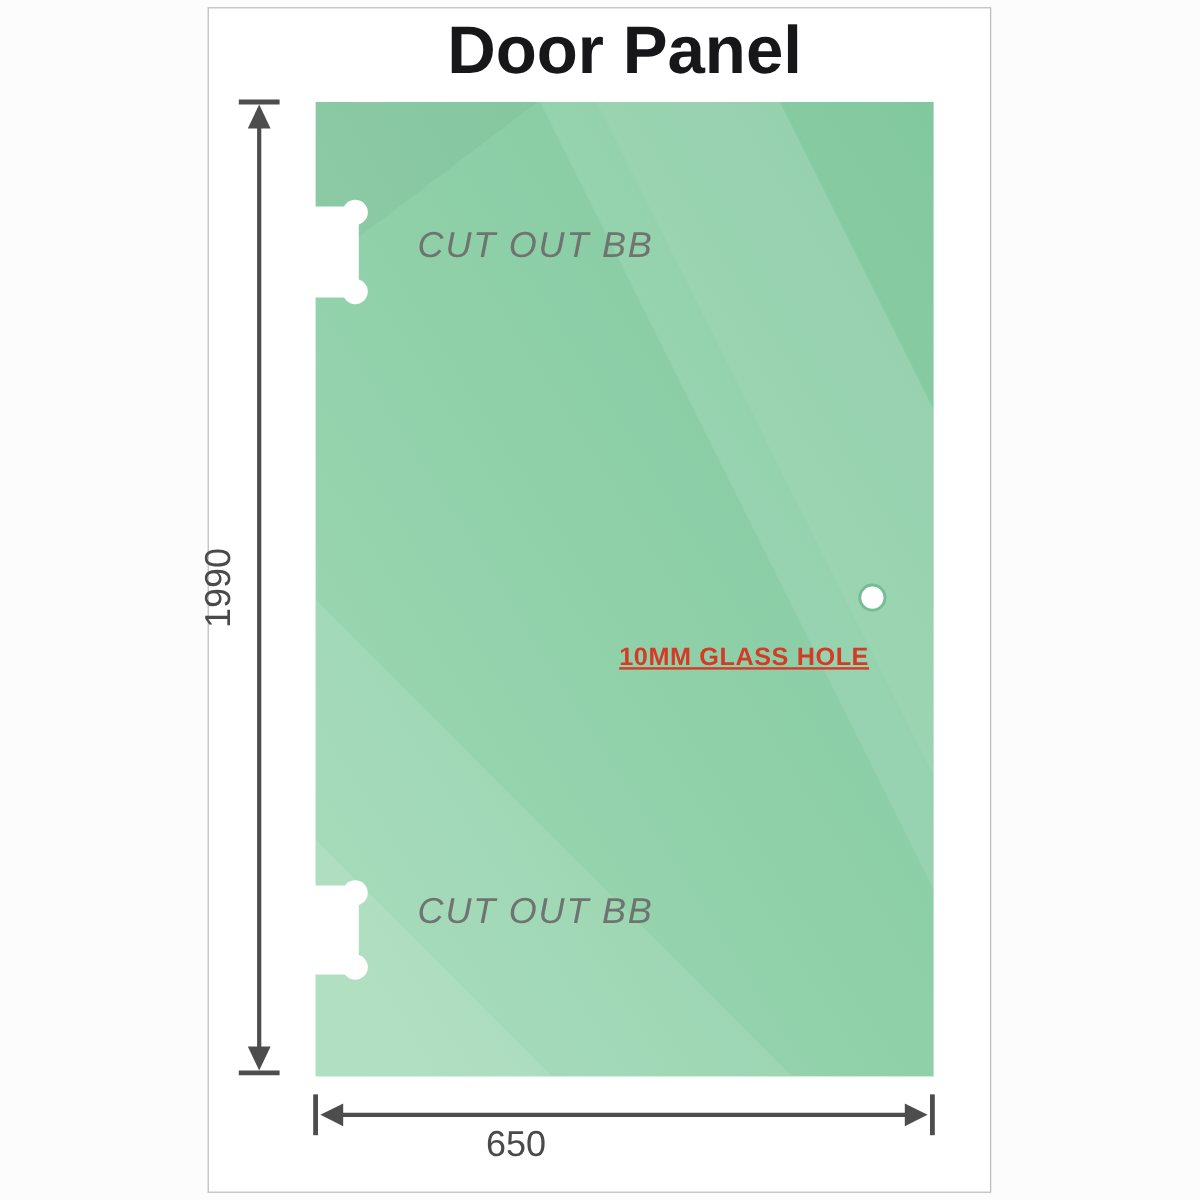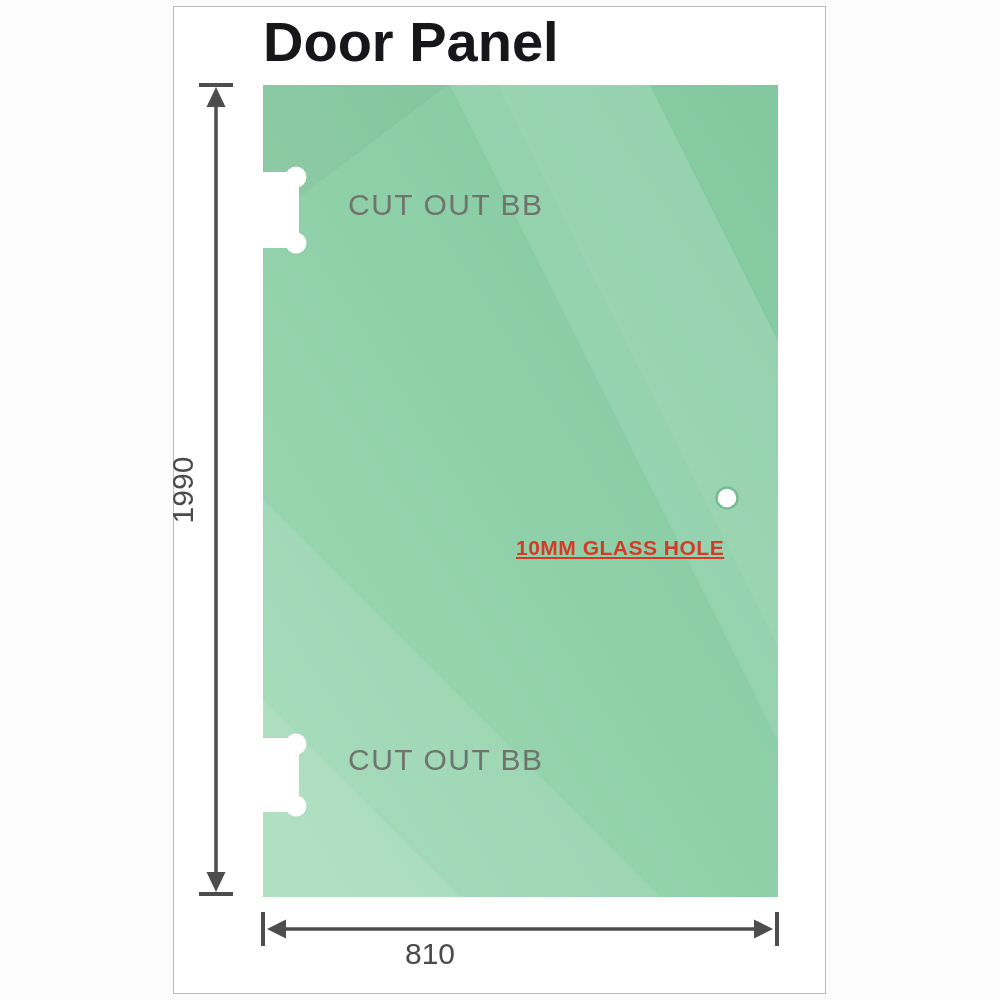--- a/index.html
+++ b/index.html
@@ -9,25 +9,25 @@
     font-family:"Liberation Sans", sans-serif;
     overflow:hidden;
   }
   .card{
     position:absolute;left:173px;top:6px;width:653px;height:988px;
     background:#ffffff;border:1px solid #b9b9b9;box-sizing:border-box;
   }
   svg.diagram{position:absolute;left:0;top:0;z-index:1;}
   .txt{position:absolute;z-index:2;line-height:1;white-space:nowrap;}
   .title{
-    left:263px;top:14px;width:515px;
+    left:263px;top:14px;width:515px;text-align:center;
     font-size:56px;font-weight:700;color:#17171a;letter-spacing:0px;
   }
   .cutout-label{
-    font-size:30px;font-weight:400;color:#6f746f;letter-spacing:1.5px;
+    font-size:30px;font-weight:400;color:#6f746f;letter-spacing:1.5px;font-style:italic;
   }
   .cutout-label.top{left:348px;top:190px;}
   .cutout-label.bottom{left:348px;top:745px;}
   .hole-label{
     left:516px;top:537px;font-size:21px;font-weight:700;color:#d43b26;letter-spacing:0.5px;text-decoration:underline;
   }
   .dim-label{font-size:30px;color:#4a4a4a;}
   .dim-label.v{left:183px;top:490px;transform:translate(-50%,-50%) rotate(-90deg);}
   .dim-label.h{left:430px;top:954px;transform:translate(-50%,-50%);}
 </style>
@@ -94,13 +94,13 @@
 <div class="txt title">Door Panel</div>
 
 <div class="txt cutout-label top">CUT OUT BB</div>
 
 <div class="txt cutout-label bottom">CUT OUT BB</div>
 
 <div class="txt hole-label">10MM GLASS HOLE</div>
 
 <div class="txt dim-label v">1990</div>
 
-<div class="txt dim-label h">810</div>
+<div class="txt dim-label h">650</div>
 
 </body></html>

